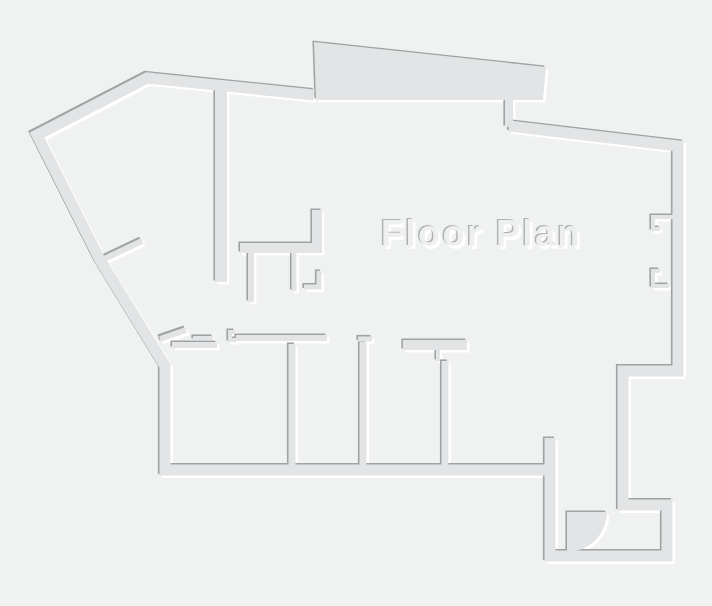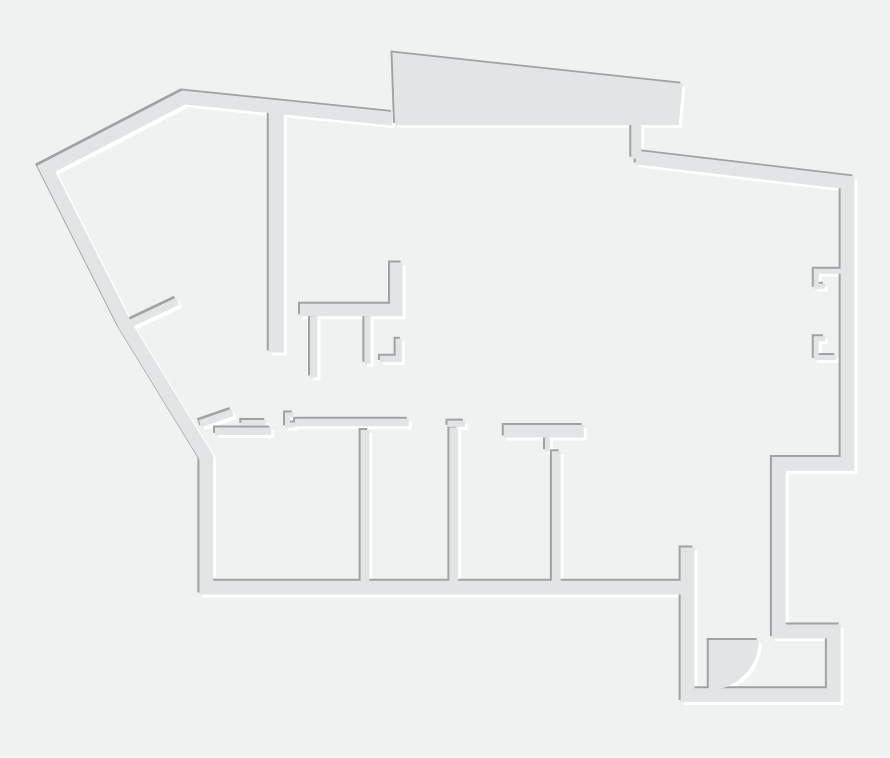--- a/index.html
+++ b/index.html
@@ -69,13 +69,14 @@
           <polyline points="660,271 653,271 653,286 669,286" fill="none" stroke="currentColor" stroke-width="4" stroke-linecap="butt" stroke-linejoin="miter"></polyline>
           <path d="M314,42 L546,67 L543,100 L316,100 Z" fill="currentColor" stroke="none"></path>
           <path d="M567,512 L607,512 A40,40 0 0 1 567,552 Z" fill="currentColor" stroke="none"></path>
         </g>
     </defs>
     <use href="#plan-geo" class="layer-highlight" transform="translate(2.4,2.4)"></use>
     <use href="#plan-geo" class="layer-shadow" transform="translate(-1.6,-1.6)"></use>
     <use href="#plan-geo" class="layer-main"></use>
   </svg>
 
+  <div class="plan-title">Floor Plan</div>
 </div>
 
 </body></html>

